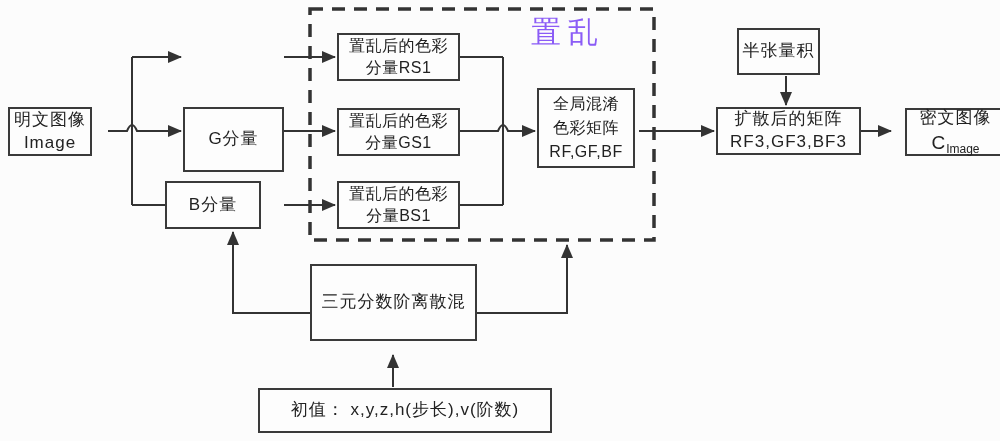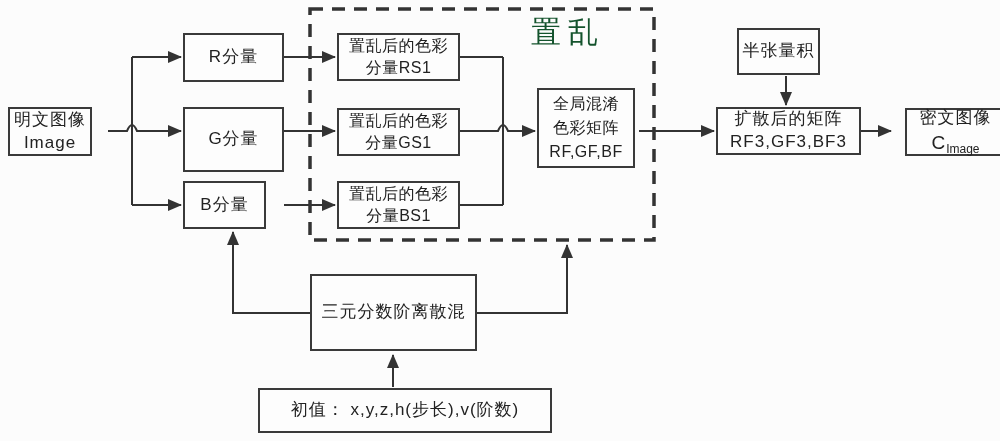--- a/index.html
+++ b/index.html
@@ -32,36 +32,36 @@
     font-size:17px;
     line-height:1.35;
     color:#222;
     letter-spacing:1px;
   }
   .node .ln{white-space:nowrap;}
   .small{font-size:16px;letter-spacing:0.5px;}
   .n-plaintext{left:8px;top:107px;width:84px;height:49px;}
   .n-r{left:183px;top:33px;width:101px;height:49px;}
   .n-g{left:183px;top:107px;width:101px;height:65px;}
-  .n-b{left:183px;top:181px;width:83px;height:48px;}
+  .n-b{left:165px;top:181px;width:96px;height:48px;}
   .n-rs1{left:337px;top:33px;width:123px;height:48px;}
   .n-gs1{left:337px;top:108px;width:123px;height:48px;}
   .n-bs1{left:337px;top:181px;width:123px;height:48px;}
   .n-global{left:537px;top:88px;width:98px;height:80px;line-height:1.5;}
   .n-semi{left:737px;top:28px;width:83px;height:47px;}
   .n-diffused{left:716px;top:107px;width:145px;height:48px;}
   .n-cipher{left:893px;top:108px;width:101px;height:48px;margin-left:12px;}
-  .n-chaotic{left:310px;top:274px;width:167px;height:77px;line-height:1.55;}
+  .n-chaotic{left:310px;top:264px;width:167px;height:77px;line-height:1.55;}
   .n-initial{left:258px;top:388px;width:294px;height:45px;}
   .group-label{
     position:absolute;
     left:531px;top:12px;
     font-size:30px;
     letter-spacing:7px;
-    color:#14532d;
+    color:#8b5cf6;
     white-space:nowrap;
   }
   .sym{font-size:19px;}
   .sub{font-size:12px;vertical-align:-4px;letter-spacing:0;}
 </style>
 </head>
 <body>
 
 <div class="stage">
 
@@ -103,23 +103,20 @@
     </g>
   </svg>
 
   <div class="group-label">置乱</div>
 
   <div class="node n-plaintext">
     <div class="ln">明文图像</div>
     <div class="ln">Image</div>
   </div>
 
-  <div class="node n-r">
-    <div class="ln">R分量</div>
-  </div>
 
   <div class="node n-g">
     <div class="ln">G分量</div>
   </div>
 
   <div class="node n-b">
     <div class="ln">B分量</div>
   </div>
 
   <div class="node n-rs1 small">

